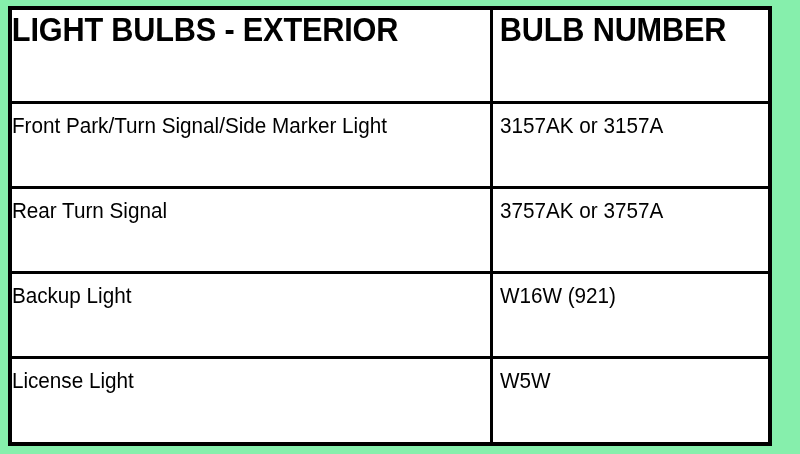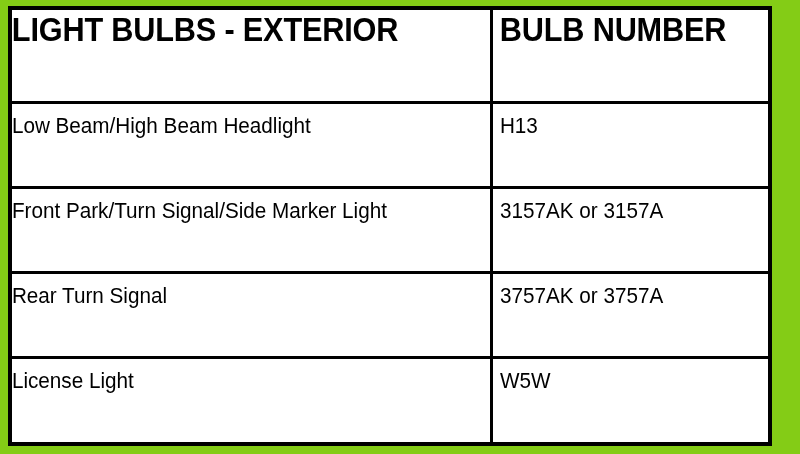--- a/index.html
+++ b/index.html
@@ -12,21 +12,21 @@
     height: 454px;
     overflow: hidden;
     font-family: "Liberation Sans", "DejaVu Sans", sans-serif;
     -webkit-font-smoothing: none;
   }
 
   #page {
     position: relative;
     width: 800px;
     height: 454px;
-    background: #84cc16;
+    background: #86efac;
   }
 
   
   .bulb-table {
     position: absolute;
     left: 8px;
     top: 6px;
     width: 764px;
     height: 440px;
     box-sizing: border-box;
@@ -105,30 +105,30 @@
 
     <thead>
       <tr class="hdr-row">
         <th class="hdr-cell name">LIGHT BULBS - EXTERIOR</th>
         <th class="hdr-cell num">BULB NUMBER</th>
       </tr>
     </thead>
 
     <tbody>
       <tr class="data-row">
-        <td class="cell name">Low Beam/High Beam Headlight</td>
-        <td class="cell num">H13</td>
-      </tr>
-      <tr class="data-row">
         <td class="cell name">Front Park/Turn Signal/Side Marker Light</td>
         <td class="cell num">3157AK or 3157A</td>
       </tr>
       <tr class="data-row">
         <td class="cell name">Rear Turn Signal</td>
         <td class="cell num">3757AK or 3757A</td>
+      </tr>
+      <tr class="data-row">
+        <td class="cell name">Backup Light</td>
+        <td class="cell num">W16W (921)</td>
       </tr>
       <tr class="data-row">
         <td class="cell name">License Light</td>
         <td class="cell num">W5W</td>
       </tr>
     </tbody>
   </table>
 
 </div>
 

